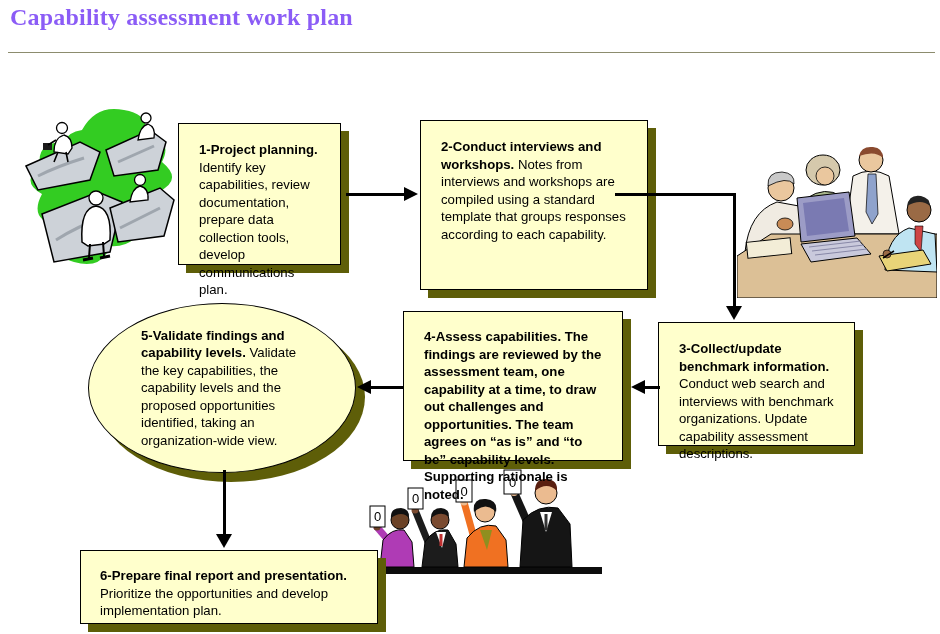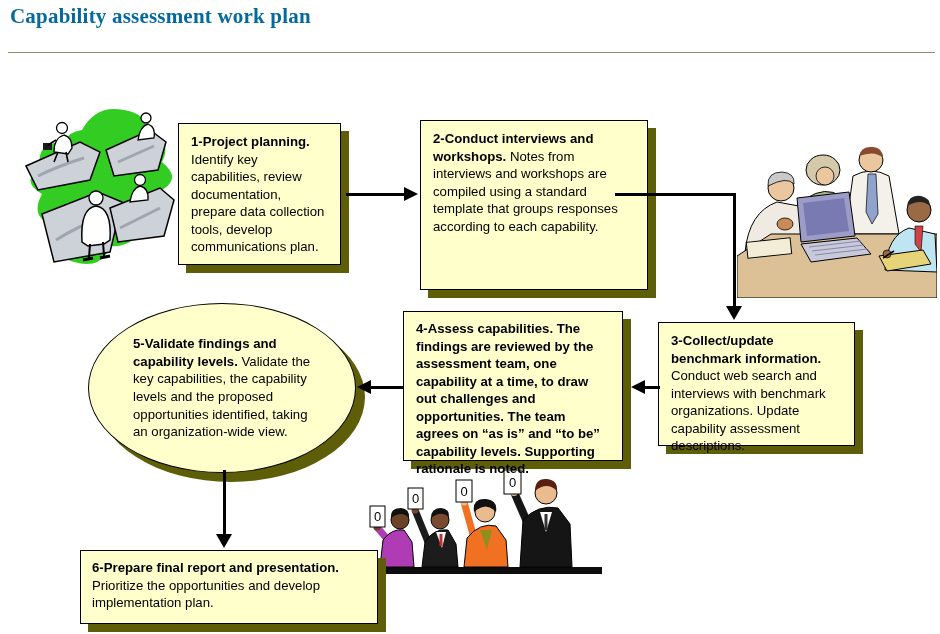--- a/index.html
+++ b/index.html
@@ -1,27 +1,27 @@
 <!DOCTYPE html>
 <html><head>
 <meta charset="utf-8">
 <style>
   html,body{margin:0;padding:0;background:#fff;}
   #stage{position:relative;width:940px;height:634px;background:#fff;overflow:hidden;
          font-family:"Liberation Sans",sans-serif;}
   *{box-sizing:border-box;}
 
   .title{position:absolute;left:10px;top:4px;font-family:"Liberation Serif",serif;
-         font-size:21px;font-weight:600;color:#0369a1;letter-spacing:.2px;}
+         font-size:24px;font-weight:600;color:#8b5cf6;letter-spacing:.2px;}
   .rule{position:absolute;left:8px;top:52px;width:927px;height:1px;background:#8C8C6E;}
 
   .node{position:absolute;background:#FFFFCC;border:1.6px solid #000;
         box-shadow:8px 8px 0 #5E5E08;color:#000;padding:5px 8px;
         font-size:13.2px;line-height:1.33;z-index:2;}
-  .node p{margin:4px;}
+  .node p{margin:12px;}
   .n1{left:178px;top:123px;width:163px;height:142px;}
   .n2{left:420px;top:120px;width:228px;height:170px;}
   .n3{left:658px;top:322px;width:197px;height:124px;}
   .n4{left:403px;top:311px;width:220px;height:150px;padding:4px 8px;font-weight:bold;}
   .n5{left:88px;top:303px;width:268px;height:170px;border-radius:50%;
       box-shadow:9px 9px 0 #5E5E08;display:flex;align-items:center;
       padding:0 28px 0 40px;}
   .n6{left:80px;top:550px;width:298px;height:74px;padding:4px 7px;}
 
   .line{position:absolute;background:#000;z-index:3;}

